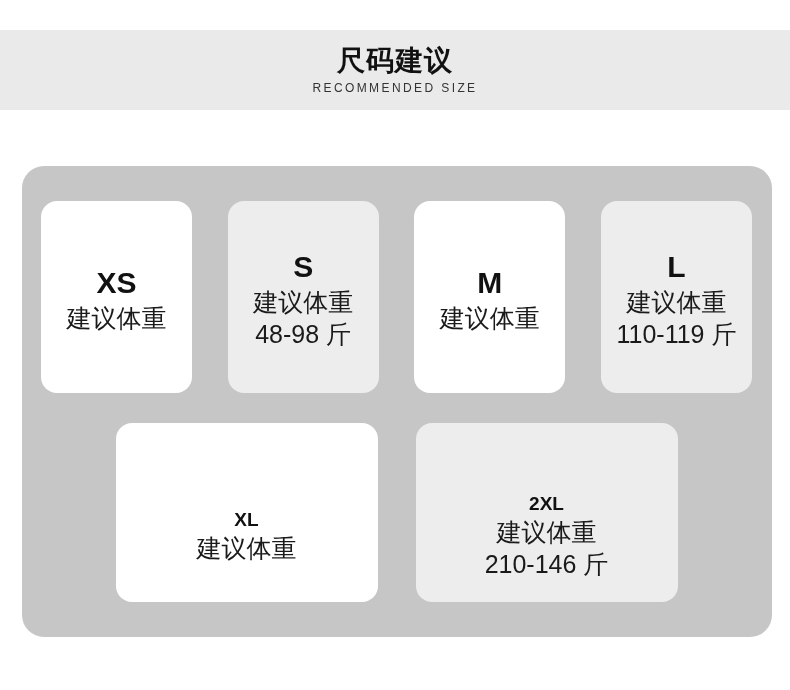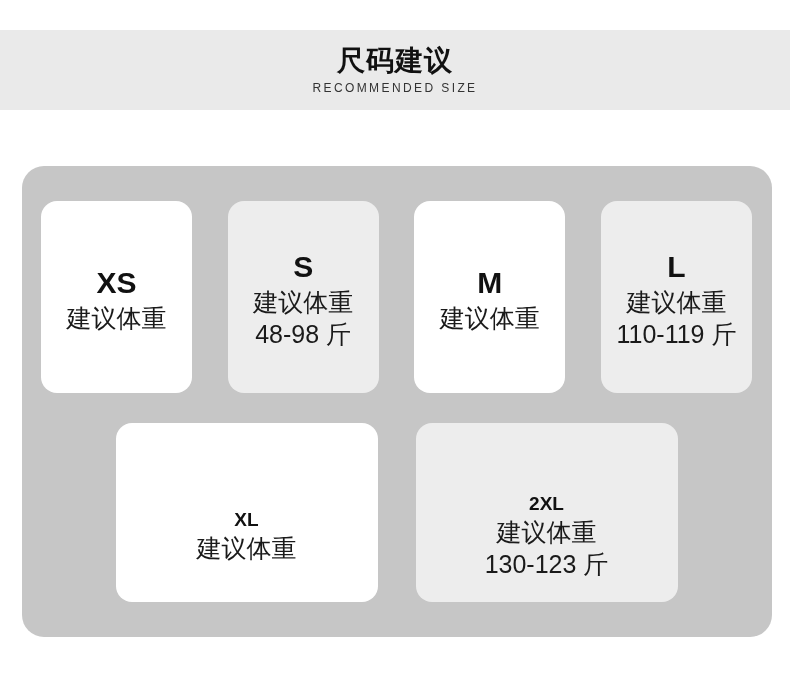--- a/index.html
+++ b/index.html
@@ -158,18 +158,18 @@
   <div class="size-row size-row-bottom">
 
     <div class="size-card card-white">
       <div class="card-size-label">XL</div>
       <div class="card-weight-caption">建议体重</div>
     </div>
 
     <div class="size-card card-gray">
       <div class="card-size-label">2XL</div>
       <div class="card-weight-caption">建议体重</div>
-      <div class="card-weight-range">130-123 斤</div>
+      <div class="card-weight-range">210-146 斤</div>
     </div>
 
   </div>
 
 </div>
 
 </body></html>

